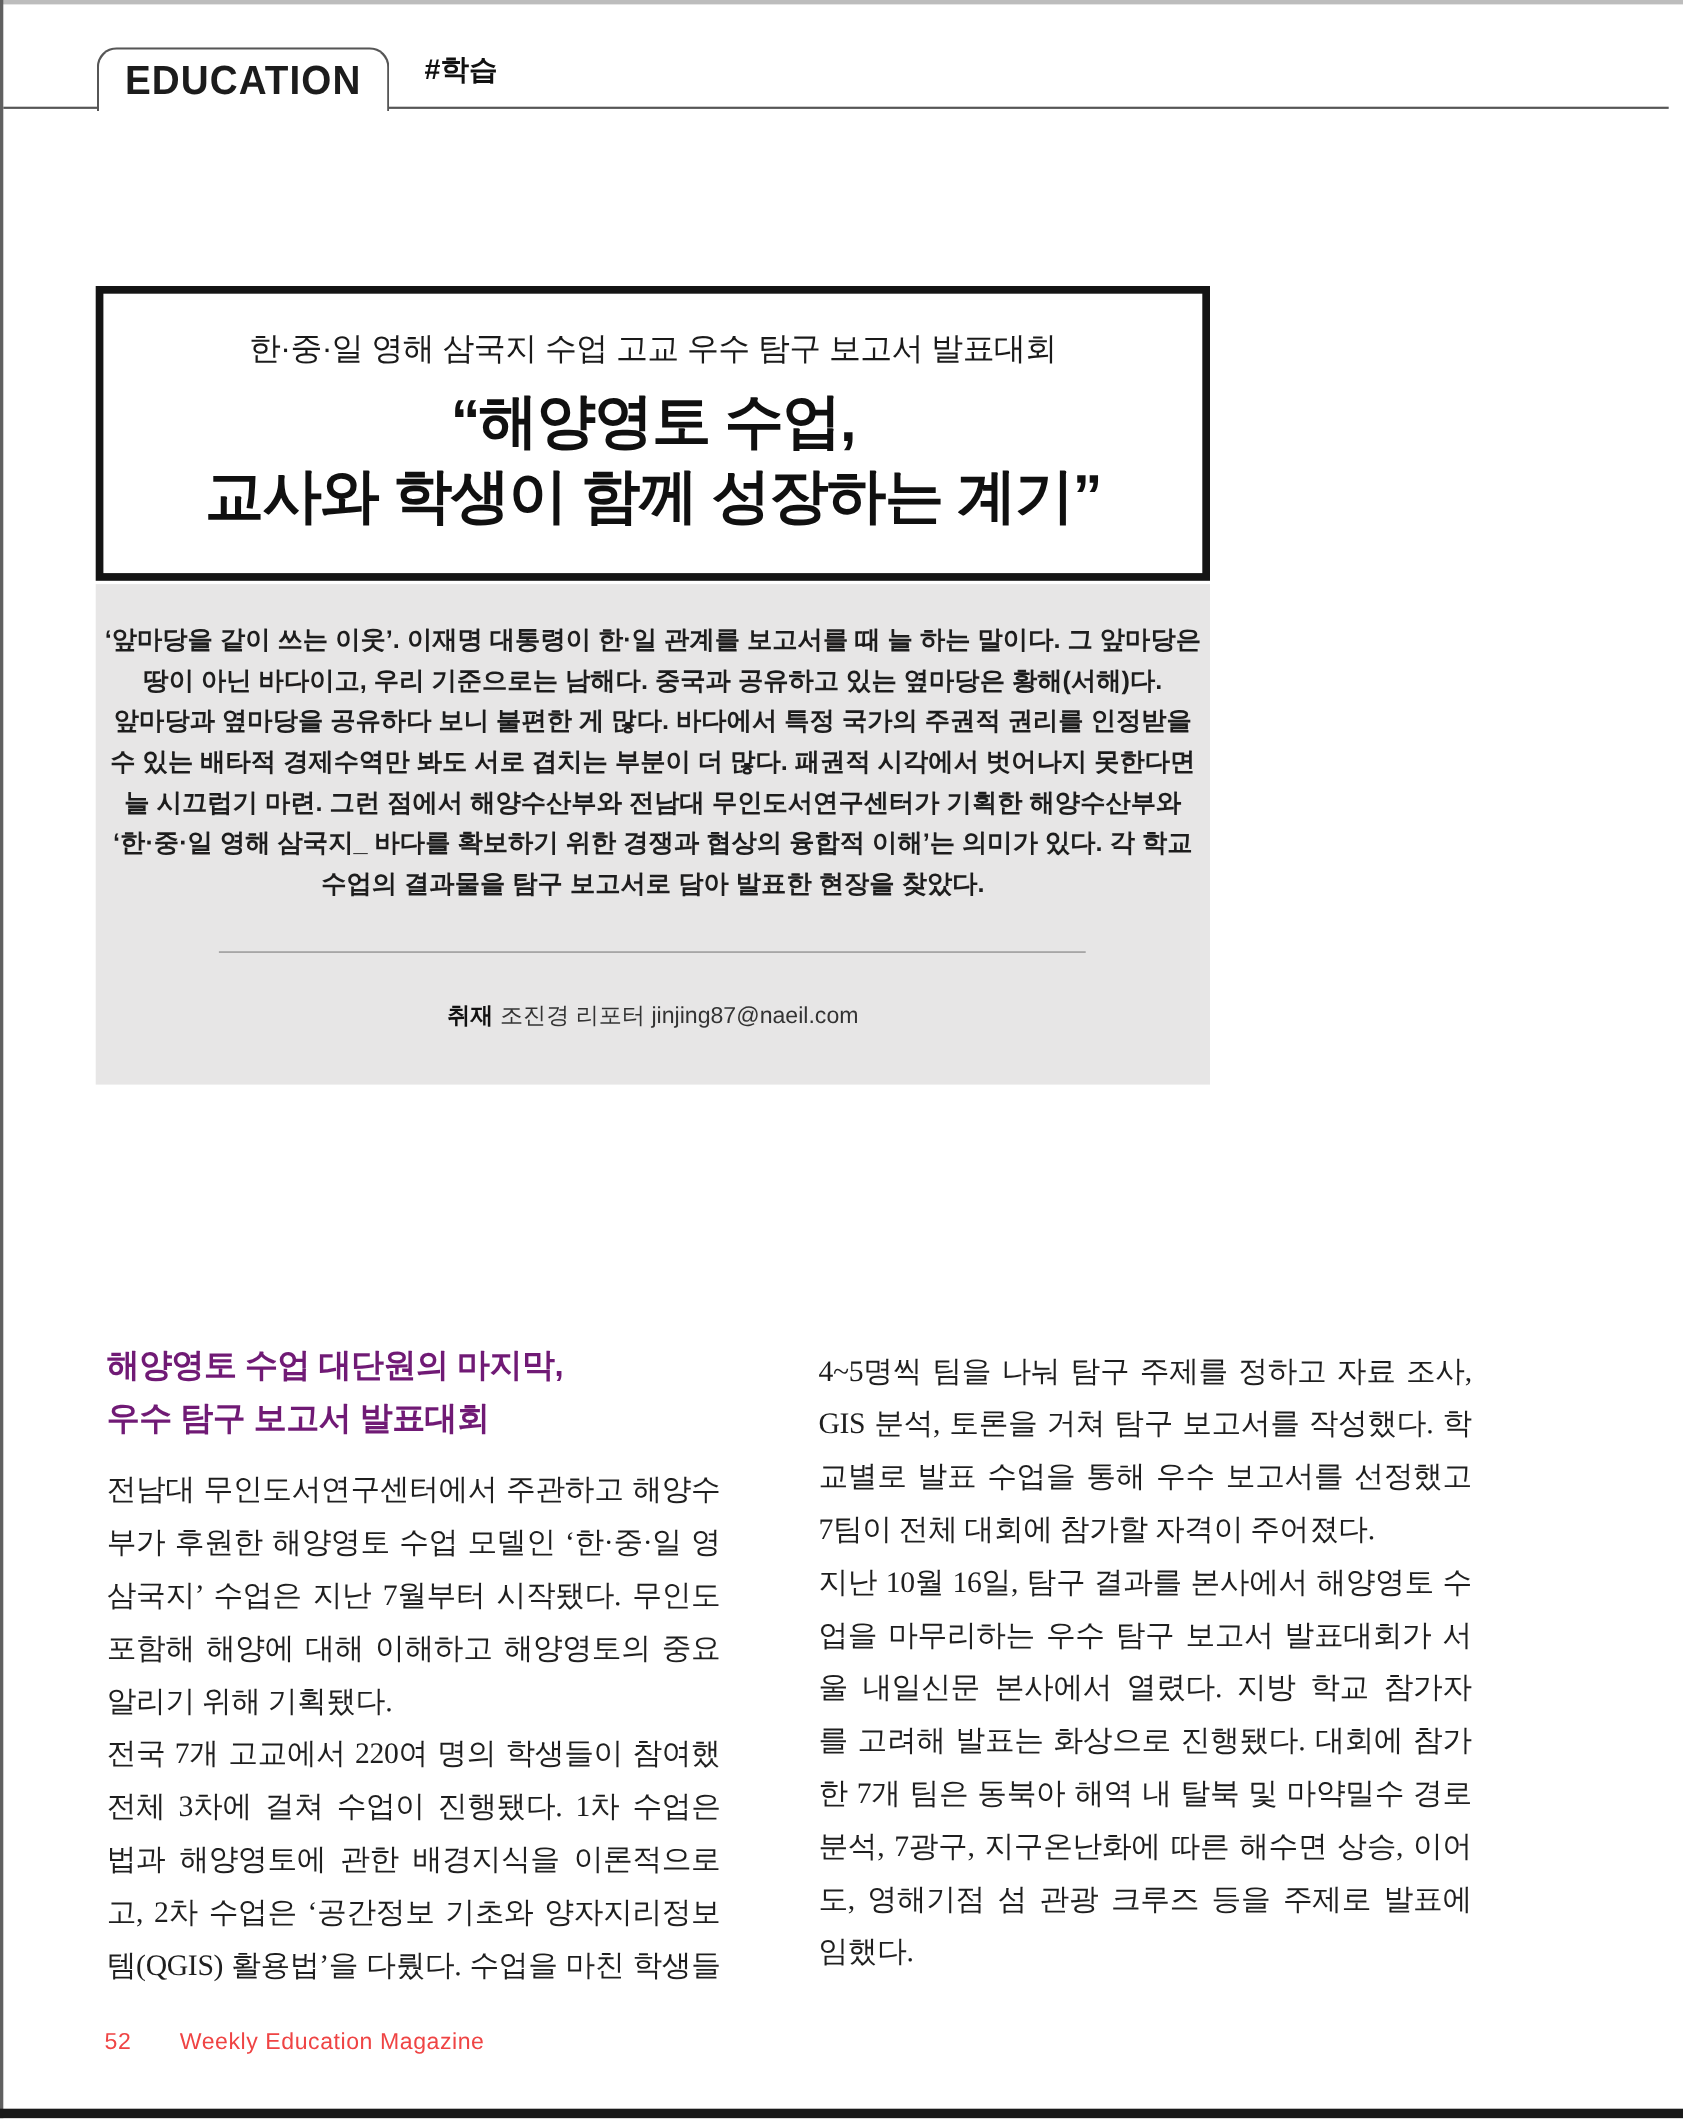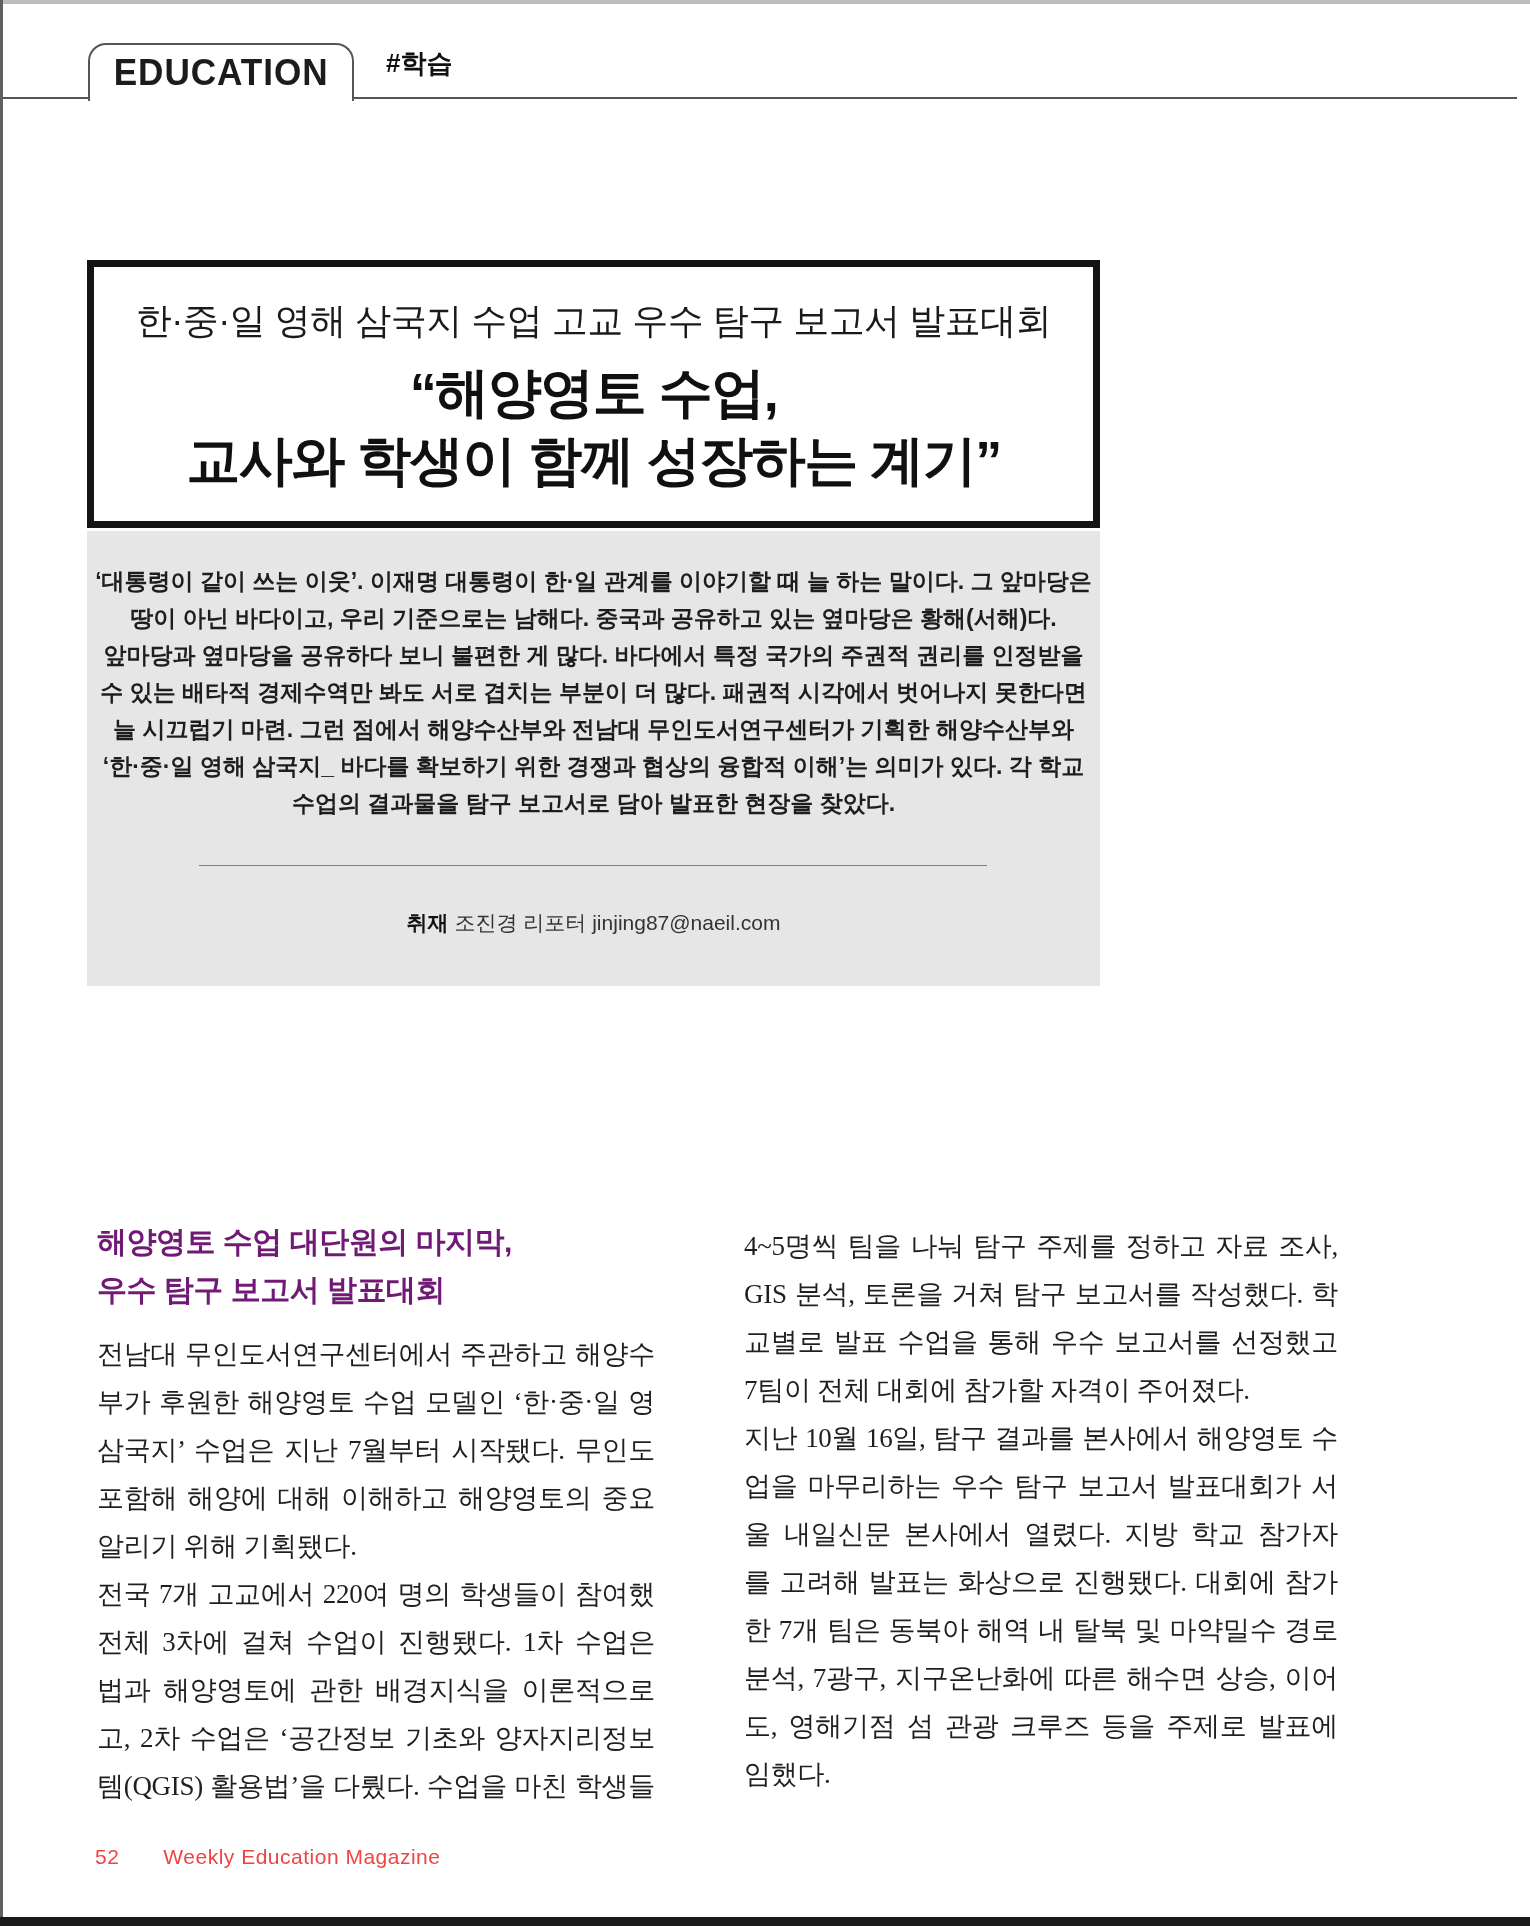--- a/index.html
+++ b/index.html
@@ -15,21 +15,21 @@
   .header-line{position:absolute;left:3px;top:97px;width:1514px;height:2px;background:#565656;}
   .header-tab{position:absolute;left:88px;top:43px;width:266px;height:58px;background:#fff;
               border:2px solid #565656;border-bottom:none;border-radius:18px 18px 0 0;
               display:flex;align-items:center;justify-content:center;box-sizing:border-box;z-index:2;}
   .header-tab .tab-label{font-weight:bold;font-size:37px;letter-spacing:1px;color:#1c1c1c;transform:scaleX(.95);}
   .hashtag{position:absolute;left:386px;top:46px;font-size:26px;font-weight:bold;color:#111;}
 
   
   .title-box{position:absolute;left:87px;top:260px;width:1013px;height:268px;background:#fff;
              border:7px solid #141414;box-sizing:border-box;text-align:center;}
-  .subtitle{margin-top:30px;font-size:36px;color:#1a1a1a;letter-spacing:-.5px;}
+  .subtitle{margin-top:30px;font-size:29px;color:#1a1a1a;letter-spacing:-.5px;}
   .main-title{font-size:54px;font-weight:bold;color:#101010;line-height:68px;letter-spacing:-1.5px;}
   .main-title.first{margin-top:12px;}
 
   
   .intro-box{position:absolute;left:87px;top:531px;width:1013px;height:455px;background:#e7e6e6;}
   .intro-lines{margin-top:32px;}
   .intro-line{text-align:center;font-size:23px;font-weight:bold;line-height:37px;color:#1d1d1d;white-space:nowrap;}
   .intro-divider{position:absolute;left:112px;top:334px;width:788px;height:1px;background:#7c7c7c;}
   .byline{position:absolute;left:0;top:378px;width:100%;text-align:center;font-size:21px;color:#333;}
   .byline-label{font-weight:bold;color:#111;margin-right:6px;}
@@ -65,21 +65,21 @@
   <div class="hashtag">#학습</div>
 
   <div class="title-box">
     <div class="subtitle">한·중·일 영해 삼국지 수업 고교 우수 탐구 보고서 발표대회</div>
     <div class="main-title first">“해양영토 수업,</div>
     <div class="main-title">교사와 학생이 함께 성장하는 계기”</div>
   </div>
 
   <div class="intro-box">
     <div class="intro-lines">
-        <div class="intro-line">‘대통령이 같이 쓰는 이웃’. 이재명 대통령이 한·일 관계를 이야기할 때 늘 하는 말이다. 그 앞마당은</div>
+        <div class="intro-line">‘앞마당을 같이 쓰는 이웃’. 이재명 대통령이 한·일 관계를 보고서를 때 늘 하는 말이다. 그 앞마당은</div>
         <div class="intro-line">땅이 아닌 바다이고, 우리 기준으로는 남해다. 중국과 공유하고 있는 옆마당은 황해(서해)다.</div>
         <div class="intro-line">앞마당과 옆마당을 공유하다 보니 불편한 게 많다. 바다에서 특정 국가의 주권적 권리를 인정받을</div>
         <div class="intro-line">수 있는 배타적 경제수역만 봐도 서로 겹치는 부분이 더 많다. 패권적 시각에서 벗어나지 못한다면</div>
         <div class="intro-line">늘 시끄럽기 마련. 그런 점에서 해양수산부와 전남대 무인도서연구센터가 기획한 해양수산부와</div>
         <div class="intro-line">‘한·중·일 영해 삼국지_ 바다를 확보하기 위한 경쟁과 협상의 융합적 이해’는 의미가 있다. 각 학교</div>
         <div class="intro-line">수업의 결과물을 탐구 보고서로 담아 발표한 현장을 찾았다.</div>
       </div>
     <div class="intro-divider"></div>
     <div class="byline">
       <span class="byline-label">취재</span><span>조진경 리포터 jinjing87@naeil.com</span>

